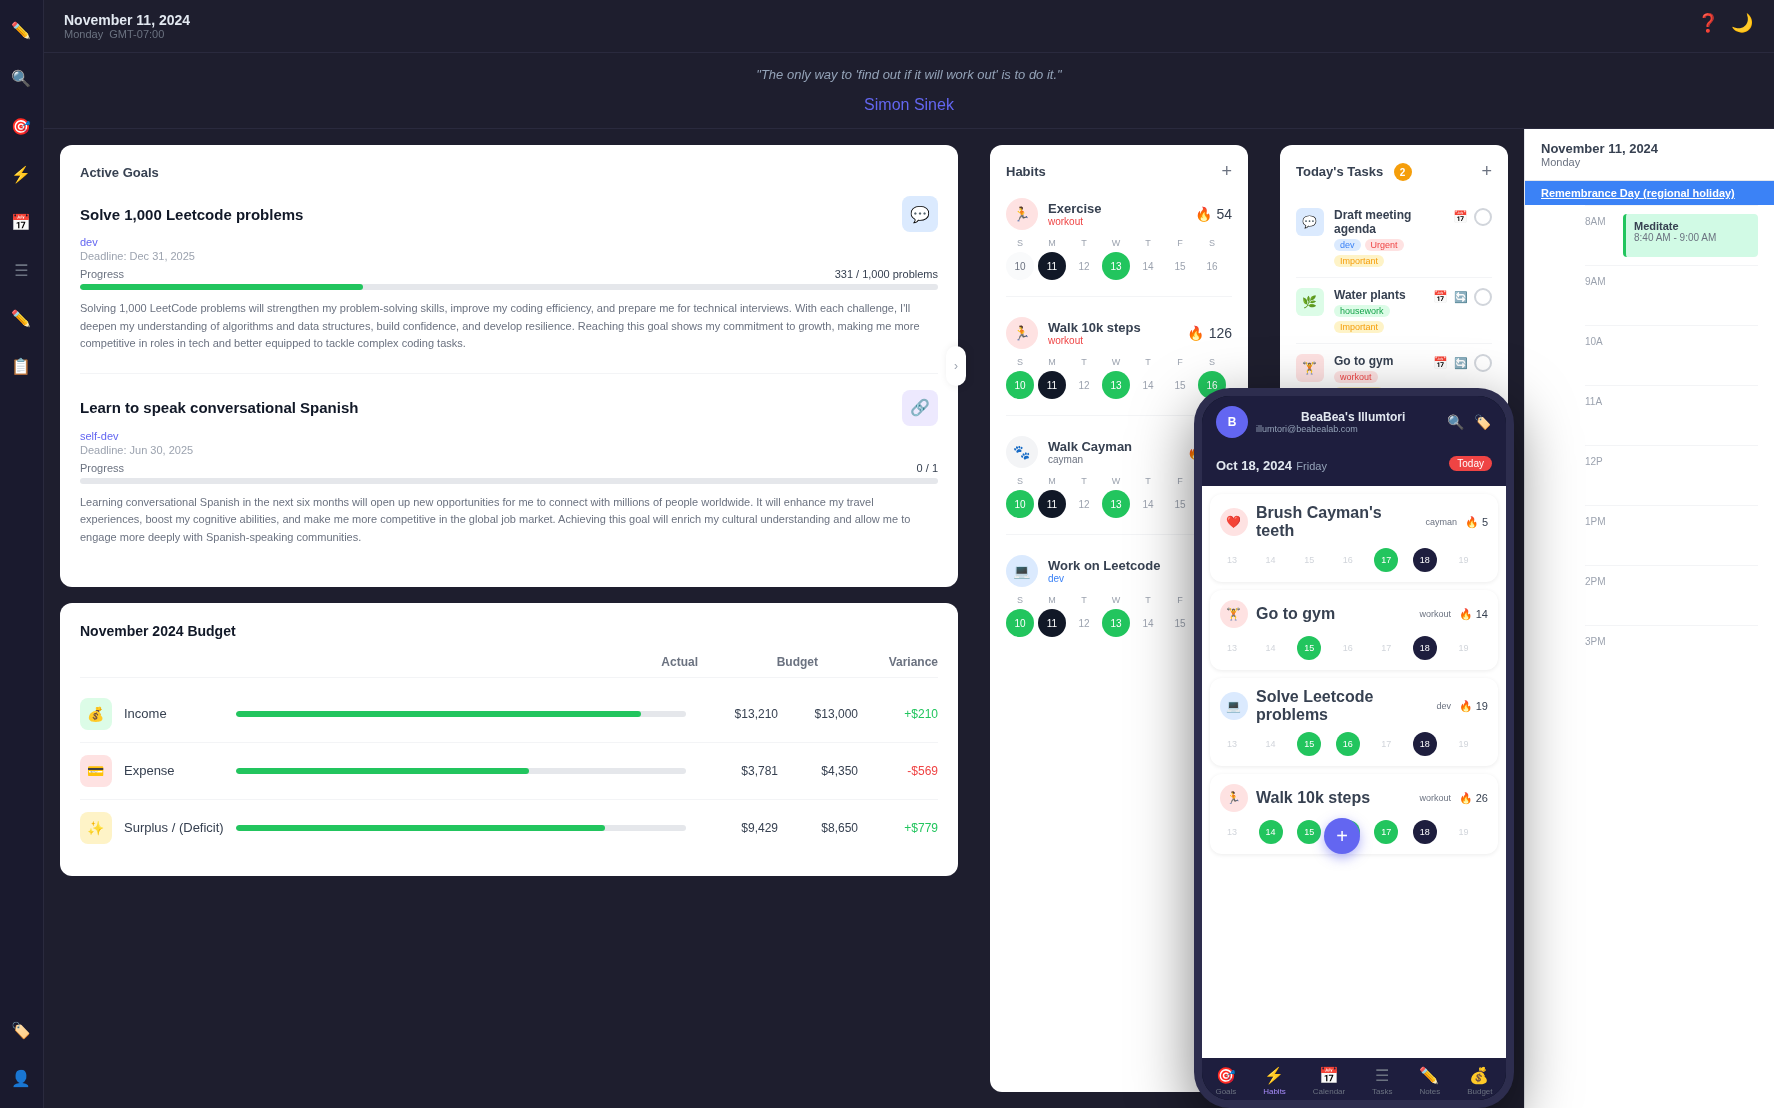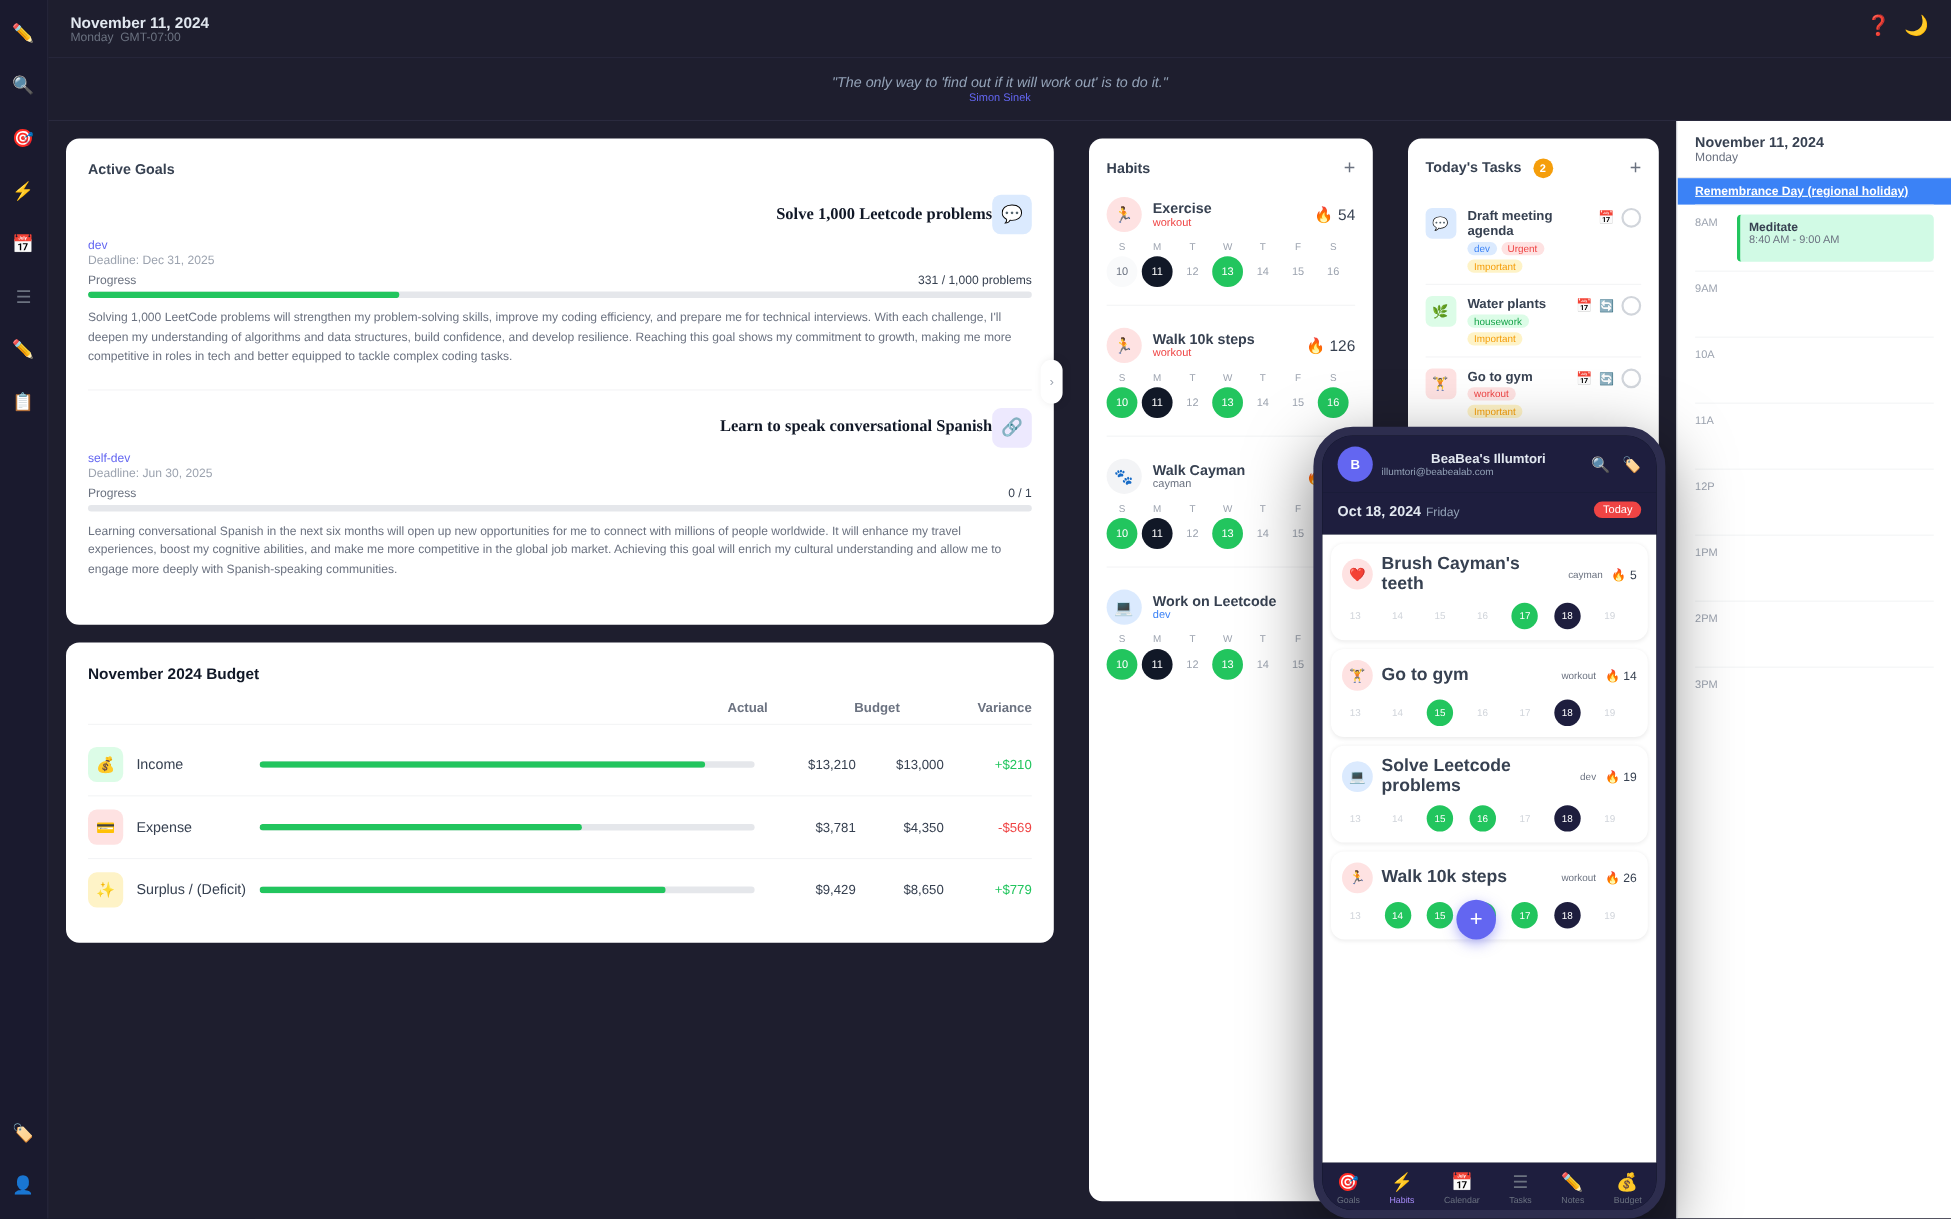--- a/index.html
+++ b/index.html
@@ -19,34 +19,34 @@
     
     .top-bar { display: flex; align-items: flex-start; padding: 12px 20px; background: #1e1e2e; border-bottom: 1px solid #2a2a3e; }
     .date-section { display: flex; flex-direction: column; }
     .date-title { font-size: 14px; font-weight: 600; color: #e2e8f0; }
     .date-subtitle { font-size: 11px; color: #6b7280; }
     .top-bar-icons { margin-left: auto; display: flex; gap: 12px; align-items: center; }
     
     
     .quote-bar { text-align: center; padding: 14px; background: #1e1e2e; border-bottom: 1px solid #2a2a3e; }
     .quote-text { font-size: 13px; color: #94a3b8; font-style: italic; }
-    .quote-author { font-size: 10px; color: #6366f1; margin-top: 2px; }
+    .quote-author { font-size: 16px; color: #6366f1; margin-top: 14px; }
     
     
     .content-area { flex: 1; display: flex; overflow: hidden; }
     
     
     .left-panel { flex: 1; overflow-y: auto; padding: 16px; display: flex; flex-direction: column; gap: 16px; }
     
     
     .card { background: #fff; border-radius: 12px; padding: 20px; }
     .card-title { font-size: 13px; font-weight: 600; color: #374151; margin-bottom: 16px; }
     
     .goal-item { margin-bottom: 20px; }
-    .goal-header { display: flex; align-items: center; justify-content: flex-end; margin-bottom: 4px; font-family: Liberation Serif, serif; }
+    .goal-header { display: flex; align-items: center; justify-content: space-between; margin-bottom: 4px; }
     .goal-name { font-size: 15px; font-weight: 700; color: #111827; }
     .goal-icon { width: 36px; height: 36px; border-radius: 8px; display: flex; align-items: center; justify-content: center; font-size: 16px; }
     .goal-icon.blue { background: #dbeafe; }
     .goal-icon.purple { background: #ede9fe; }
     .goal-tag { font-size: 11px; color: #6366f1; font-weight: 500; }
     .goal-deadline { font-size: 11px; color: #9ca3af; margin: 2px 0 6px; }
     .goal-progress-row { display: flex; justify-content: space-between; align-items: center; margin-bottom: 4px; }
     .goal-progress-label { font-size: 11px; color: #6b7280; }
     .goal-progress-val { font-size: 11px; color: #374151; }
     .progress-bar { height: 6px; background: #e5e7eb; border-radius: 3px; overflow: hidden; margin-bottom: 10px; }
@@ -140,21 +140,21 @@
     .fav-tag-icon.blue { background: #dbeafe; }
     .fav-tag-icon.yellow { background: #fef3c7; }
     .fav-tag-name { font-size: 12px; color: #374151; font-weight: 500; }
     
     
     .cal-right { width: 250px; background: #fff; overflow-y: auto; padding: 0; border-left: 1px solid #e5e7eb; }
     .cal-top { padding: 12px 16px; border-bottom: 1px solid #e5e7eb; }
     .cal-date { font-size: 13px; font-weight: 600; color: #374151; }
     .cal-weekday { font-size: 11px; color: #6b7280; }
     .cal-event-banner { background: #3b82f6; color: #fff; padding: 6px 16px; font-size: 11px; font-weight: 600; text-decoration: underline; }
-    .cal-timeline { padding: 0 16px; }
+    .cal-timeline { padding: 0 16px; margin-left: 44px; }
     .cal-time-slot { display: flex; gap: 8px; min-height: 60px; border-top: 1px solid #f3f4f6; padding: 8px 0; }
     .cal-time-label { font-size: 10px; color: #9ca3af; width: 30px; flex-shrink: 0; padding-top: 2px; }
     .cal-event { background: #d1fae5; border-left: 3px solid #22c55e; border-radius: 4px; padding: 6px 8px; flex: 1; }
     .cal-event-title { font-size: 11px; font-weight: 600; color: #374151; }
     .cal-event-time { font-size: 10px; color: #6b7280; }
     
     
     .phone-overlay { position: absolute; right: 260px; bottom: 0; width: 320px; height: 720px; z-index: 100; }
     .phone-frame { width: 100%; height: 100%; background: #1a1a2e; border-radius: 36px; border: 8px solid #2d2d4e; box-shadow: 0 20px 60px rgba(0,0,0,0.5); overflow: hidden; display: flex; flex-direction: column; }
     .phone-screen { flex: 1; background: #0f172a; overflow: hidden; display: flex; flex-direction: column; }

